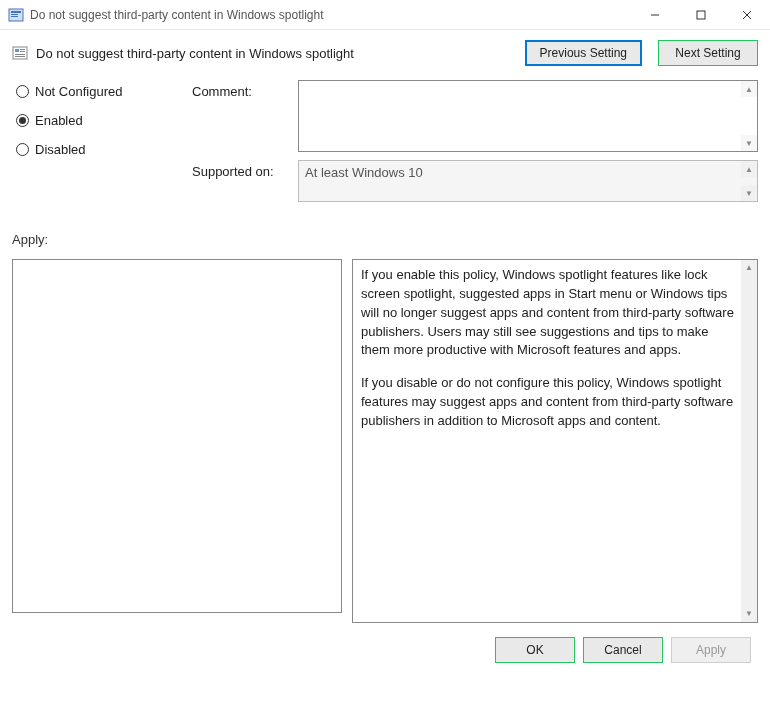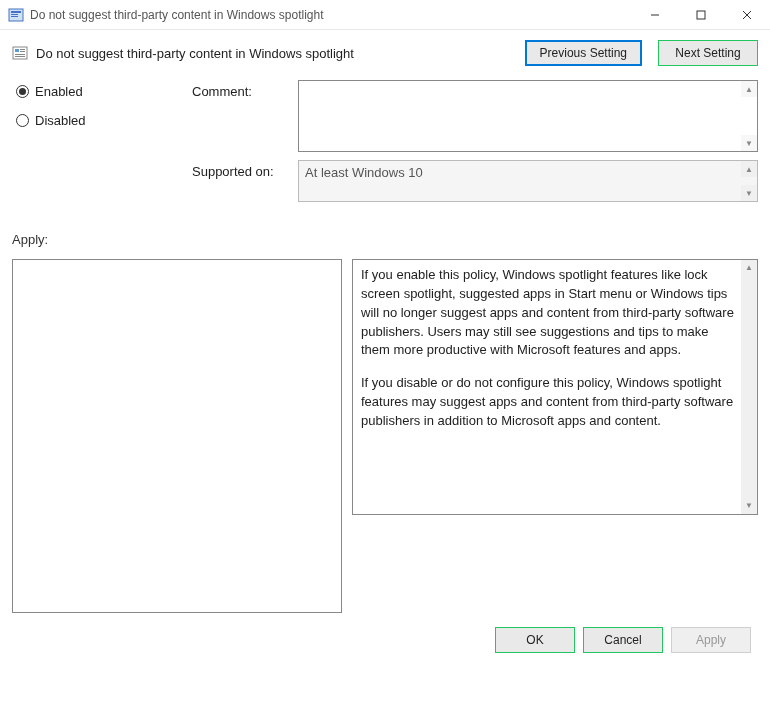--- a/index.html
+++ b/index.html
@@ -198,21 +198,21 @@
       padding: 8px 12px 0 12px;
     }
     .options-panel {
       width: 330px;
       height: 354px;
       border: 1px solid #888;
       background: #fff;
     }
     .help-panel {
       flex: 1;
-      height: 256px;
+      height: 364px;
       border: 1px solid #888;
       background: #fff;
       position: relative;
       padding: 6px 20px 6px 8px;
       font-size: 13px;
       line-height: 1.45;
       color: #222;
       overflow: hidden;
     }
     .help-panel p { margin-bottom: 14px; }
@@ -281,20 +281,24 @@
   <span class="header-title">Do not suggest third-party content in Windows spotlight</span>
   <div class="nav-buttons">
     <button class="btn focused">Previous Setting</button>
     <button class="btn">Next Setting</button>
   </div>
 </div>
 
 <div class="upper-grid">
   <div class="radio-group">
     <label class="radio-item">
+      <span class="radio-circle"></span>
+      <span>Not Configured</span>
+    </label>
+    <label class="radio-item">
       <span class="radio-circle selected"></span>
       <span>Enabled</span>
     </label>
     <label class="radio-item">
       <span class="radio-circle"></span>
       <span>Disabled</span>
     </label>
   </div>
 
   <div class="field-label field-label-comment">Comment:</div>

